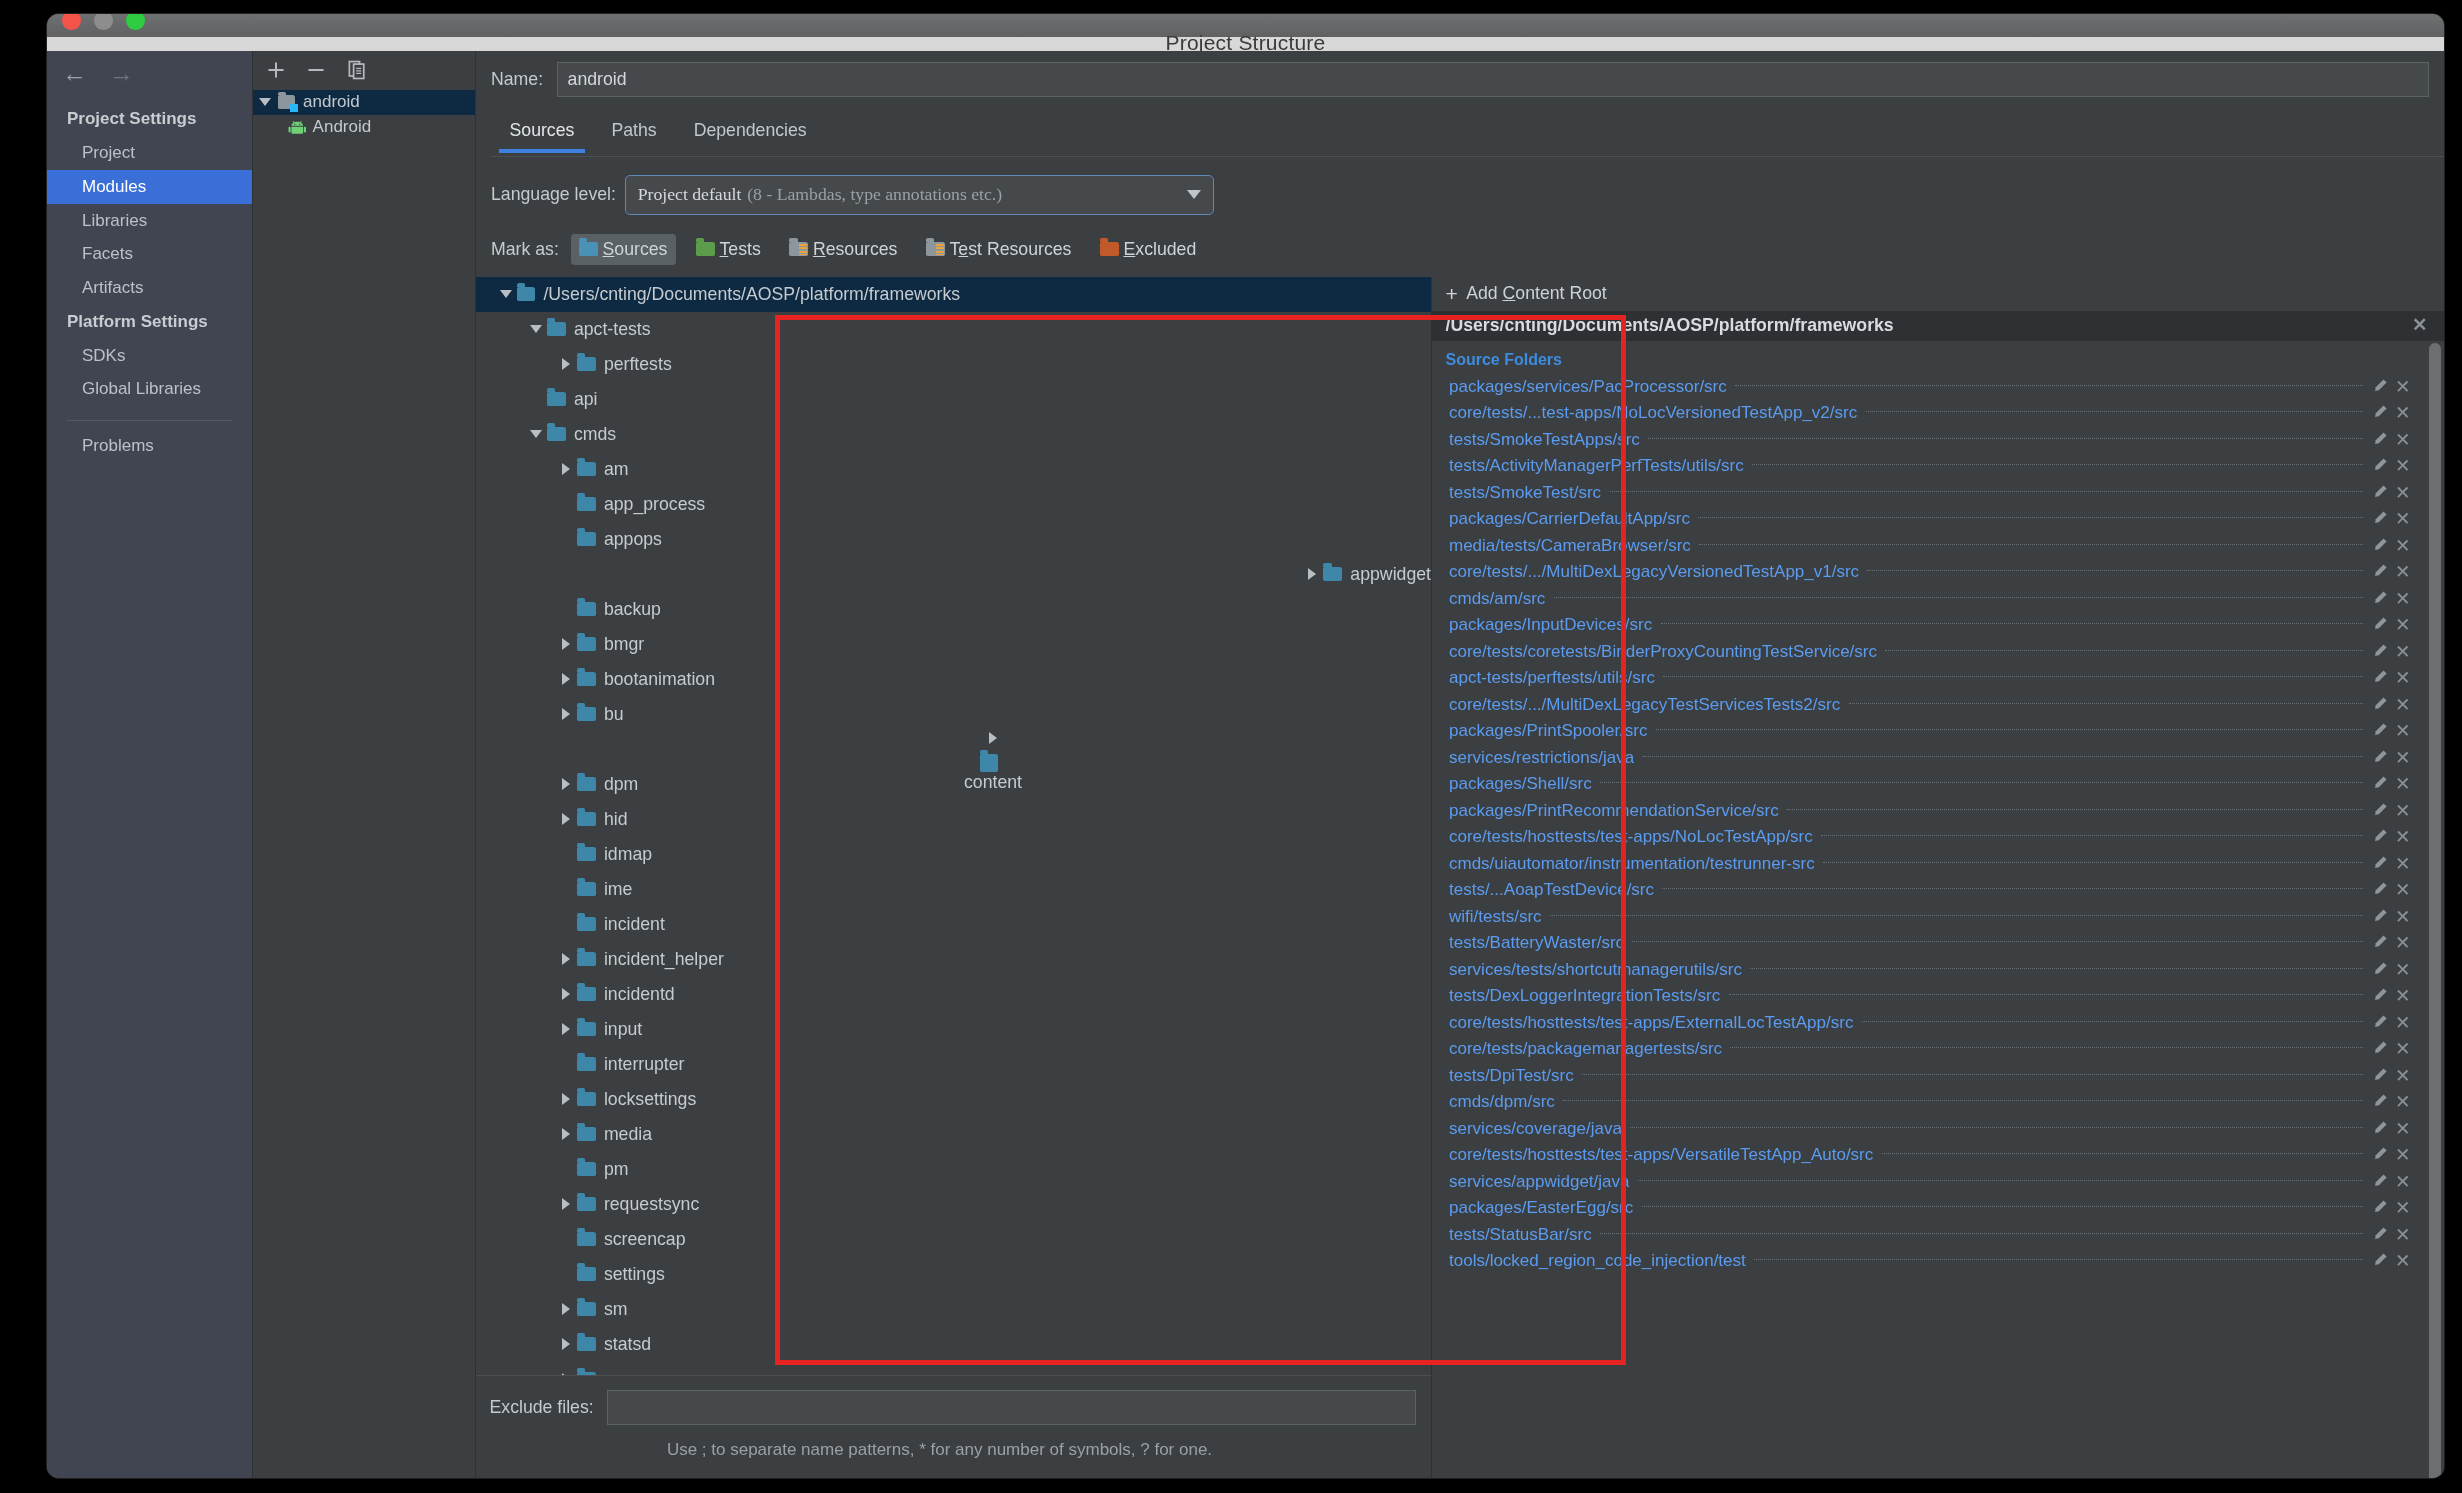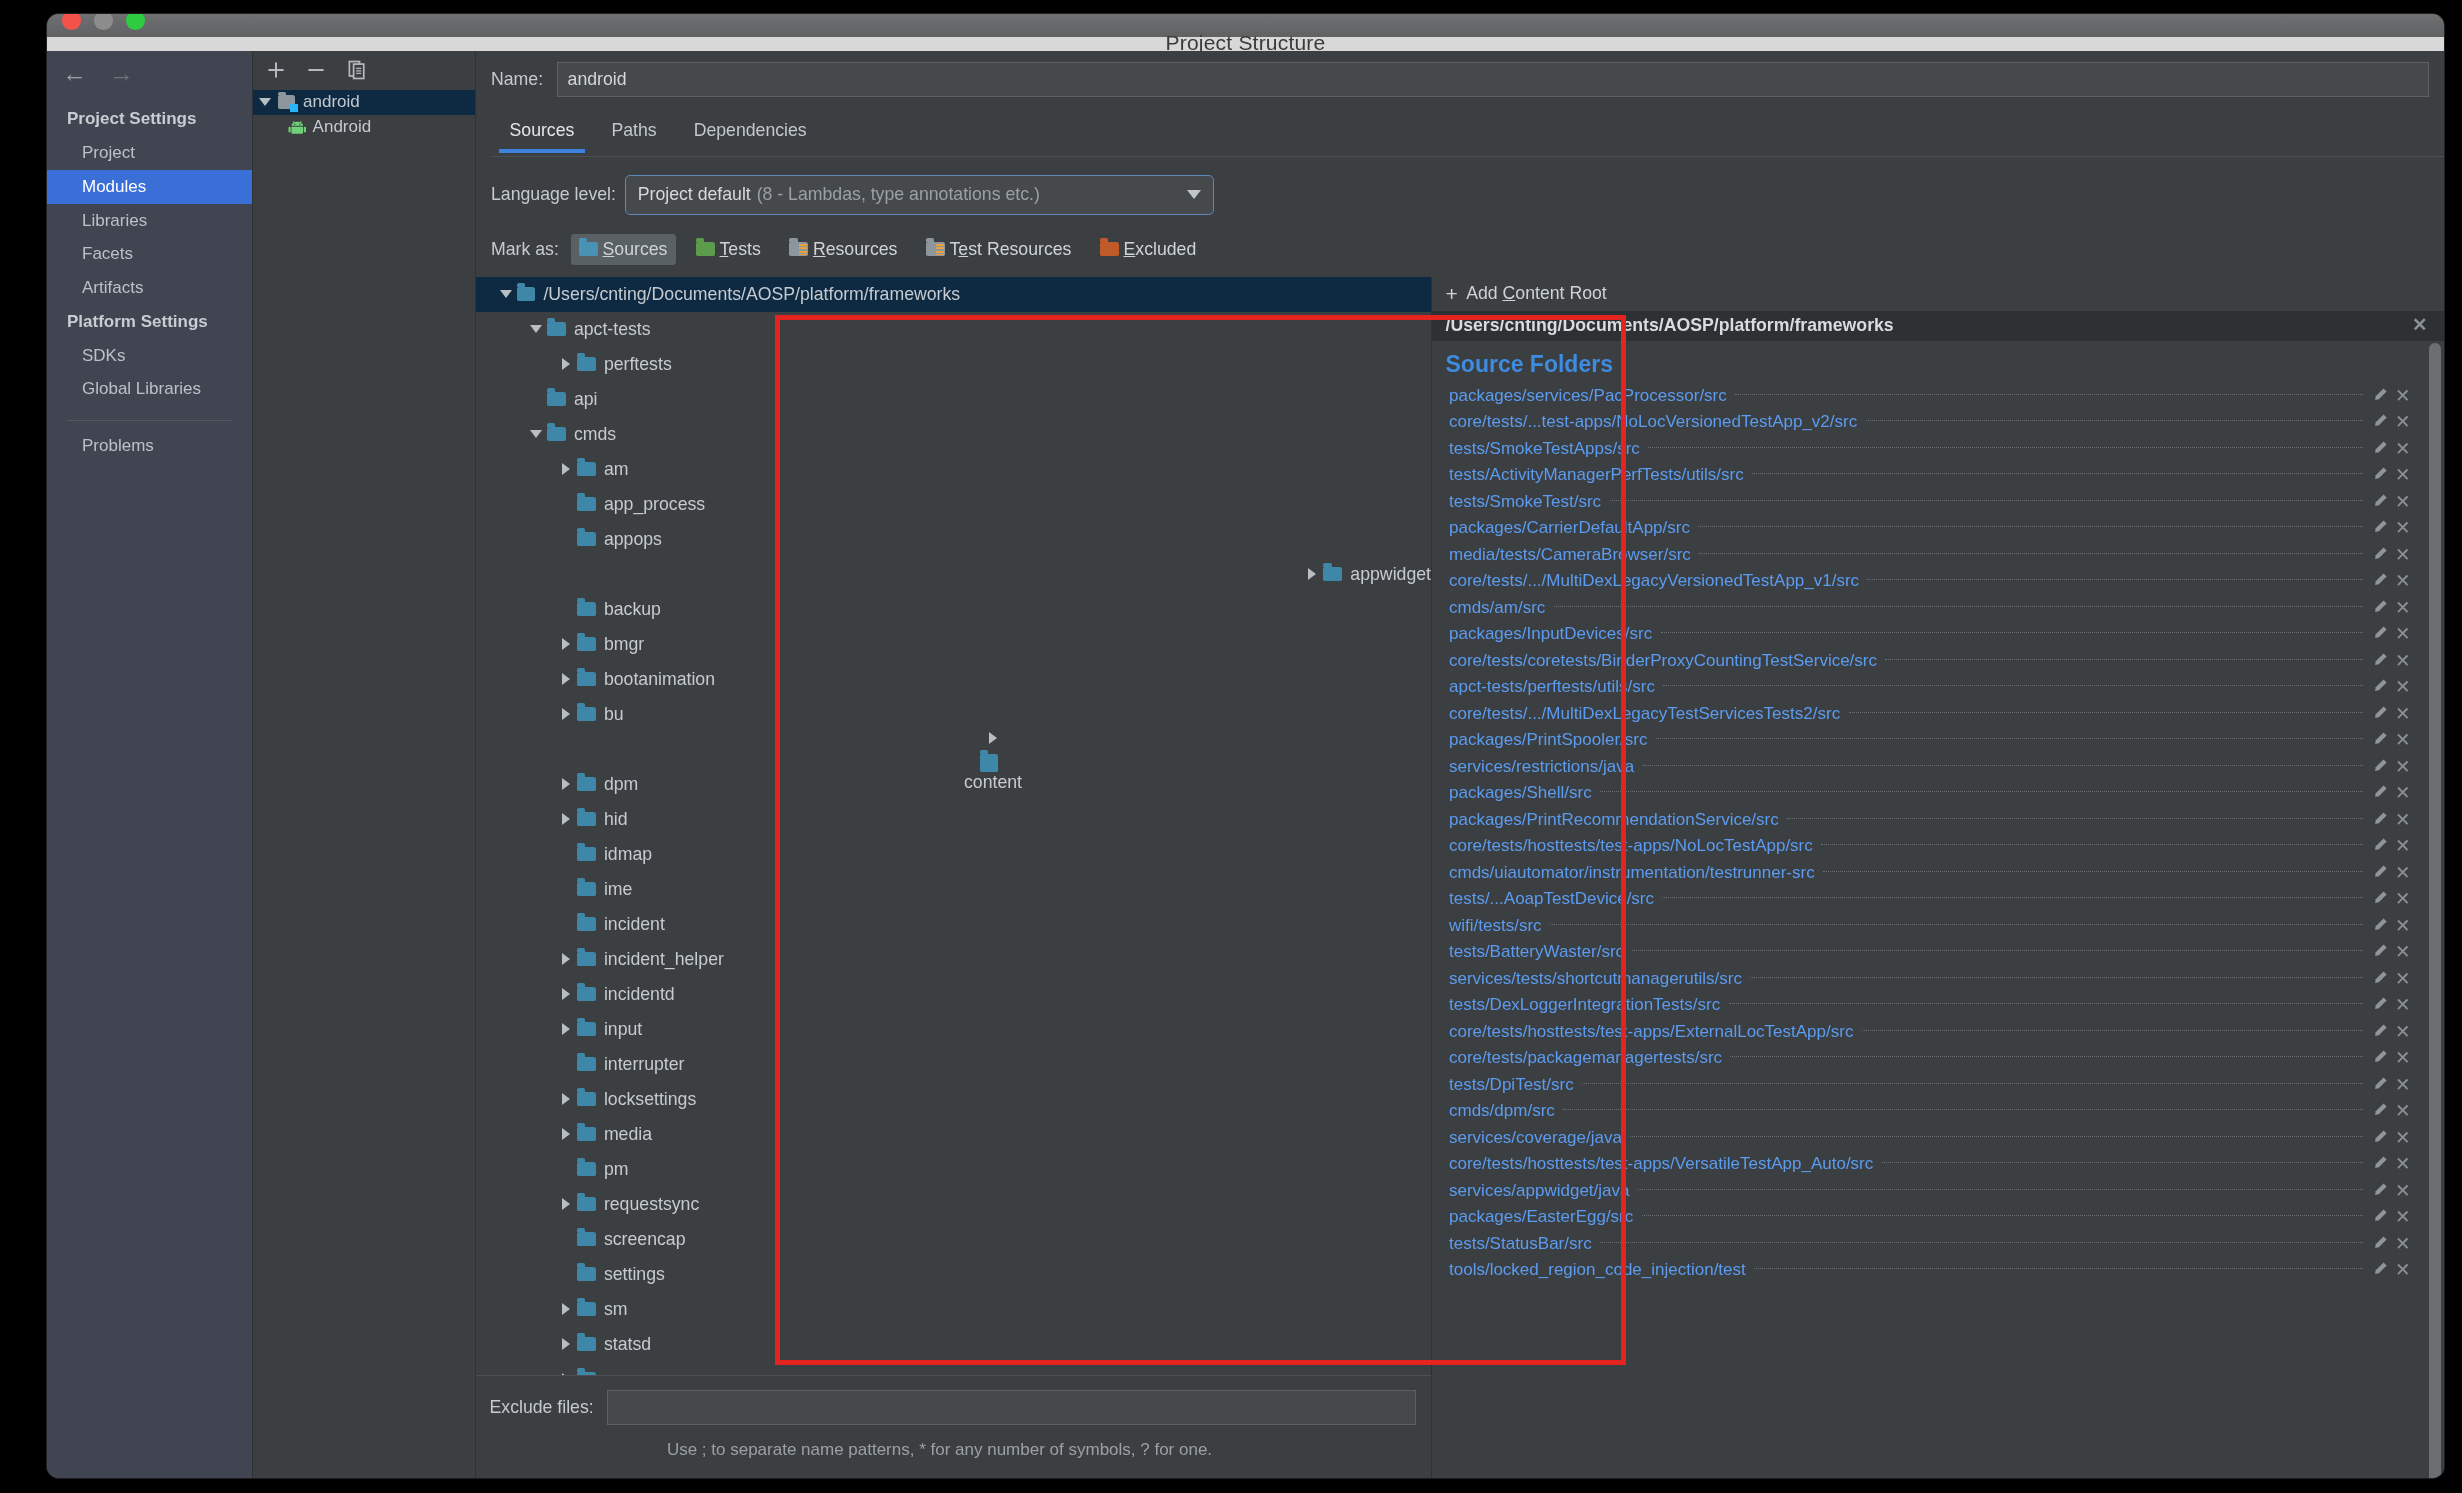--- a/index.html
+++ b/index.html
@@ -148,21 +148,21 @@
   }
 
   .row-lang {
     position: absolute; left: 15px; top: 123px; height: 42px;
     display: flex; align-items: center; gap: 9px;
   }
   .combo {
     width: 589px; height: 40px; background: #45494b;
     border: 1.7px solid #5f87b8; border-radius: 5px;
     display: flex; align-items: center; padding: 0 11.8px;
-    font-size: 17.7px; color: #d6dade; position: relative;
+    font-size: 17.7px; color: #d6dade; position: relative; font-family: Liberation Serif, serif;
   }
   .combo .muted { color: #9aa0a5; margin-left: 5.9px; }
   .combo .caret {
     position: absolute; right: 11.8px; width: 0; height: 0;
     border-left: 7.6px solid transparent; border-right: 7.6px solid transparent;
     border-top: 9.3px solid #c0c5c9;
   }
 
   .row-mark {
     position: absolute; left: 15px; top: 179px; height: 39px;
@@ -247,21 +247,21 @@
     height: 34px; display: flex; align-items: center; gap: 8.4px;
     padding-left: 13.5px; font-size: 17.7px; color: #cdd2d7;
   }
   #addroot .plus { font-size: 21px; line-height: 1; color: #cdd2d7; }
   #rootpath {
     height: 30px; background: #2e3133; display: flex; align-items: center;
     justify-content: space-between; padding: 0 15px 0 13.5px;
     font-size: 17.7px; font-weight: bold; color: #d8dce0;
   }
   #srcfolders-title {
-    font-size: 23px; font-weight: bold; color: #3d8ce0;
+    font-size: 16px; font-weight: bold; color: #3d8ce0;
     padding: 10px 0 5px 13.5px;
   }
   .src-row {
     display: flex; align-items: center; height: 26.5px;
     padding-left: 17px; padding-right: 10px; gap: 5px;
   }
   .src-name {
     font-size: 17px; color: #5b9bf0; white-space: nowrap;
   }
   .src-dots {

